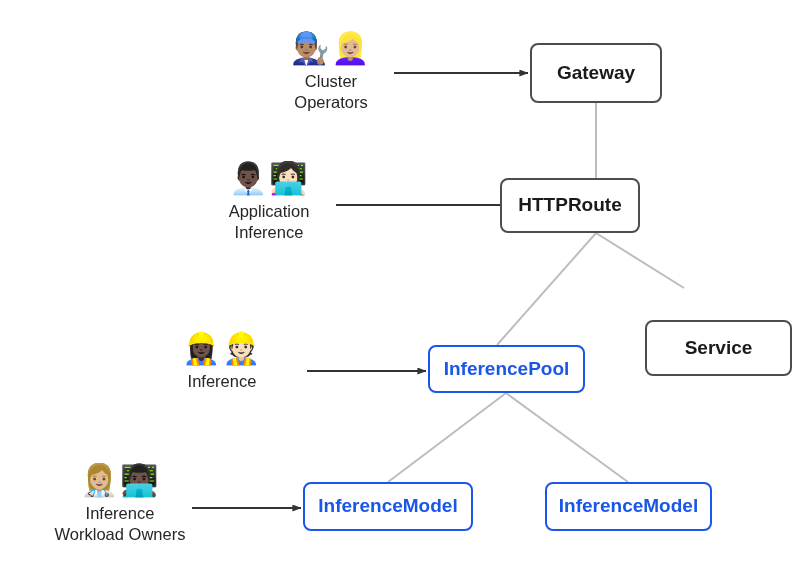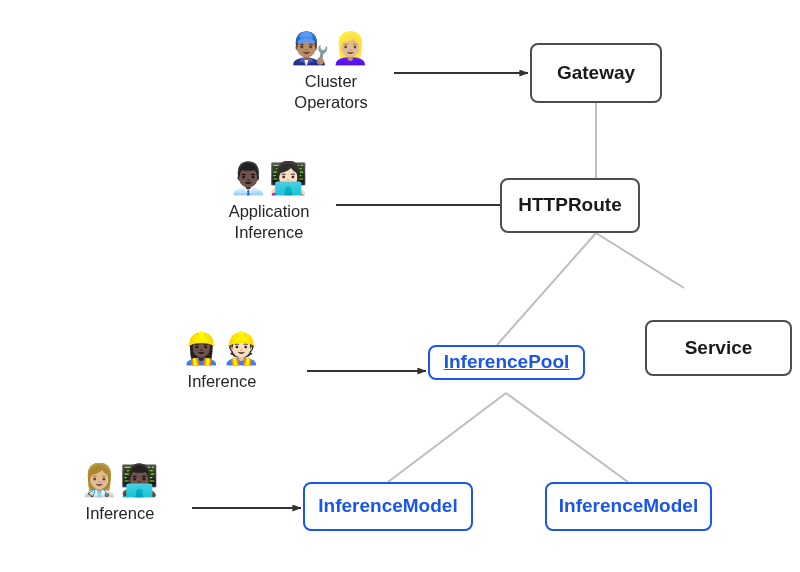--- a/index.html
+++ b/index.html
@@ -99,21 +99,21 @@
   <div id="nodes">
       <div class="node node-core" style="left: 530px; top: 43px; width: 132px; height: 60px;">
         <span>Gateway</span>
       </div>
       <div class="node node-core" style="left: 500px; top: 178px; width: 140px; height: 55px;">
         <span>HTTPRoute</span>
       </div>
       <div class="node node-core" style="left: 645px; top: 288px; width: 147px; height: 56px; margin-top: 32px;">
         <span>Service</span>
       </div>
-      <div class="node node-ext" style="left: 428px; top: 345px; width: 157px; height: 35px; text-decoration: underline;">
+      <div class="node node-ext" style="left: 428px; top: 345px; width: 157px; height: 48px;">
         <span>InferencePool</span>
       </div>
       <div class="node node-ext" style="left: 303px; top: 482px; width: 170px; height: 49px;">
         <span>InferenceModel</span>
       </div>
       <div class="node node-ext" style="left: 545px; top: 482px; width: 167px; height: 49px;">
         <span>InferenceModel</span>
       </div>
     </div>
   <div id="personas">
@@ -134,17 +134,18 @@
       <div class="persona" style="left: 222px; top: 333px; transform: translateX(-50%);">
         <div class="persona-emojis">👷🏿‍♀️👷🏻</div>
         <div class="persona-label">
           <div>Inference</div>
         </div>
       </div>
       <div class="persona" style="left: 120px; top: 465px; transform: translateX(-50%);">
         <div class="persona-emojis">👩🏼‍⚕️👨🏿‍💻</div>
         <div class="persona-label">
           <div>Inference</div>
+          <div>Workload Owners</div>
         </div>
       </div>
     </div>
 
 </div>
 
 </body></html>

